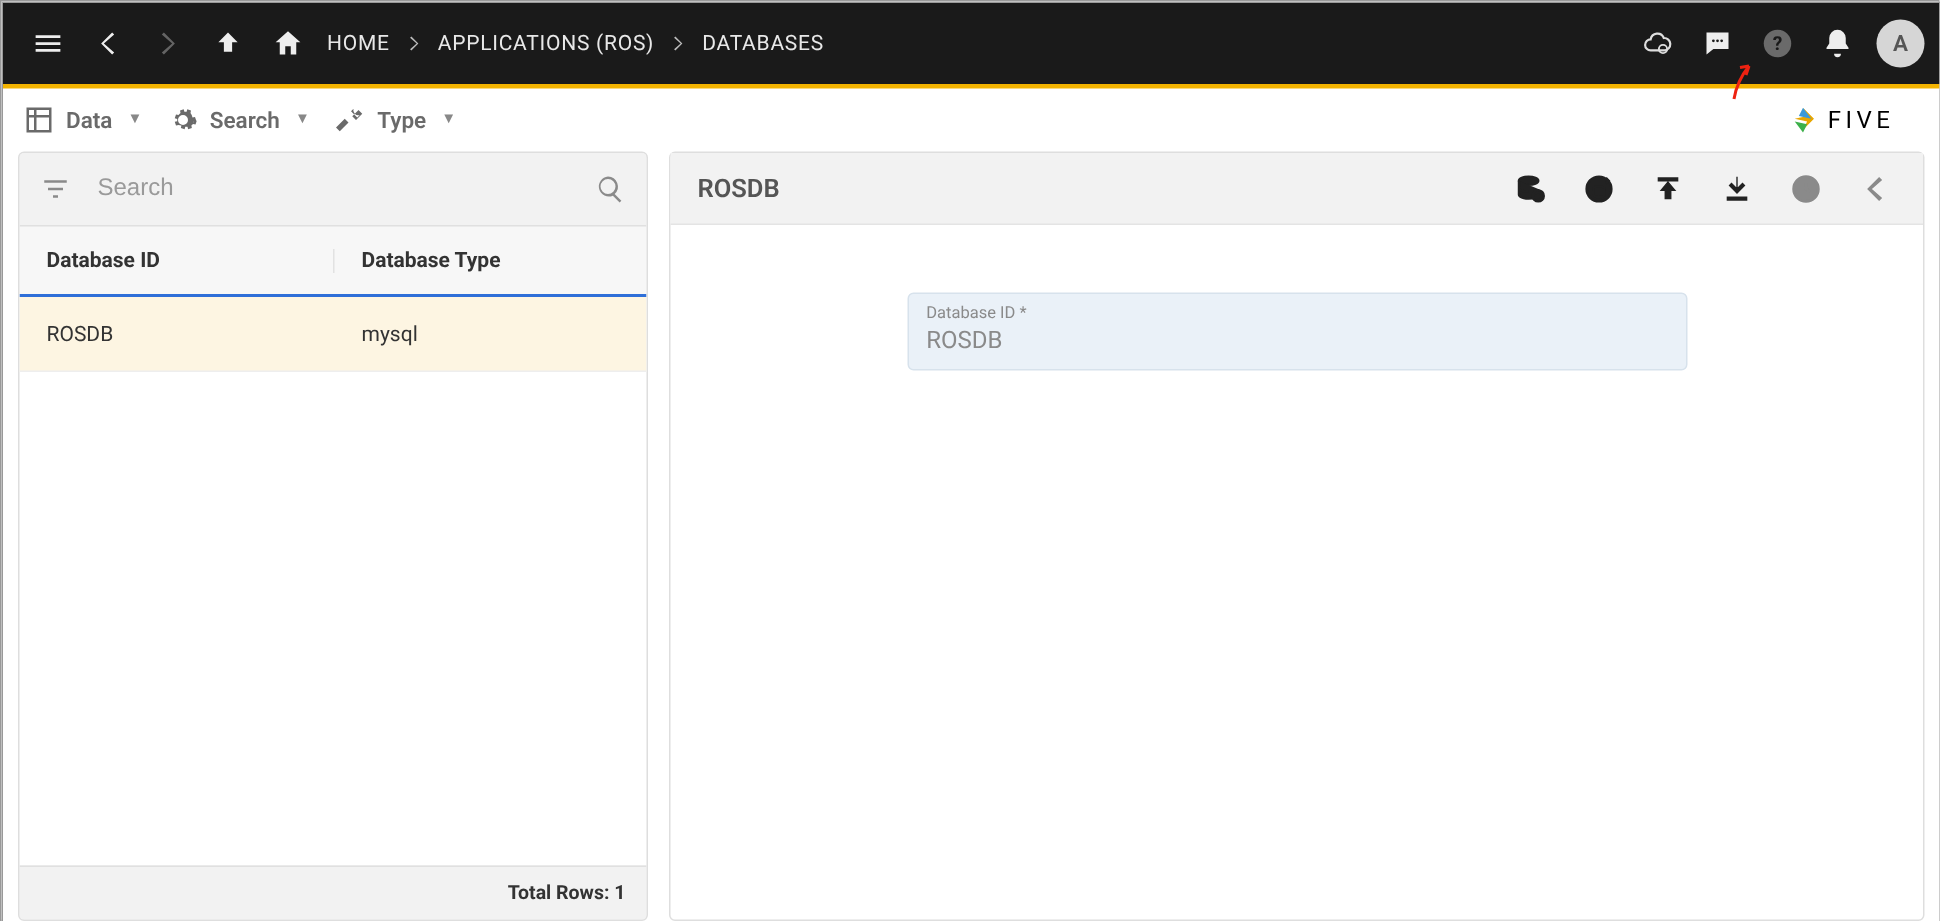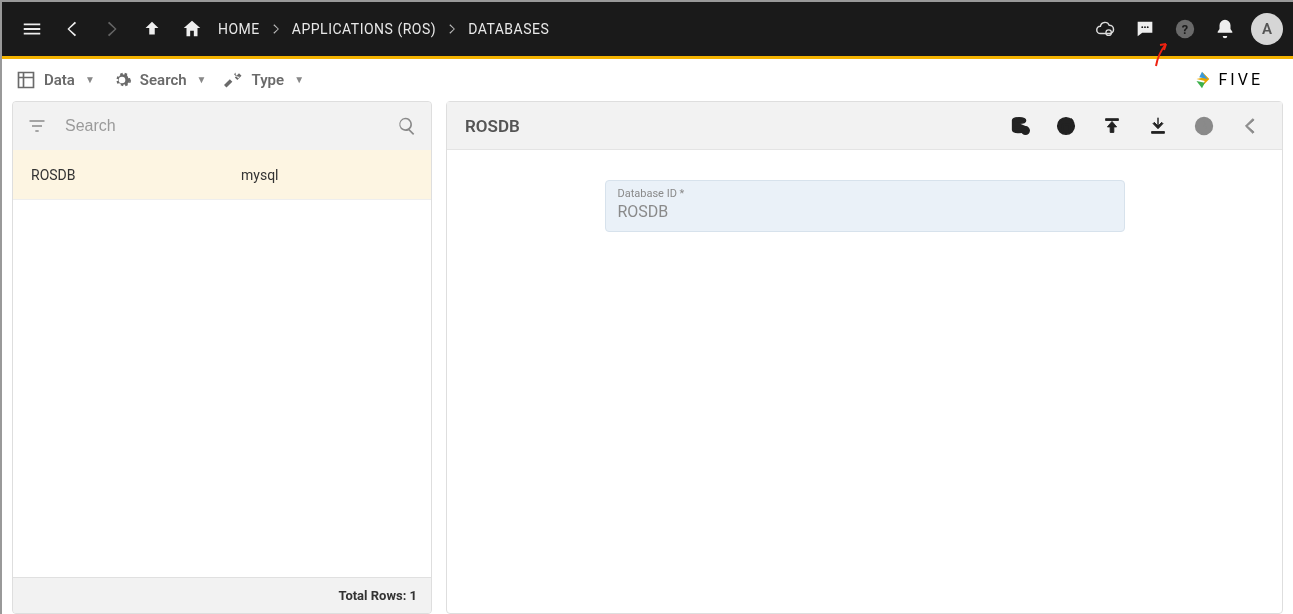--- a/index.html
+++ b/index.html
@@ -37,21 +37,21 @@
 .left .body { flex:1; background:#fff;}
 .left .footer { height:36px; display:flex; align-items:center; justify-content:flex-end; padding:0 14px; background:#f2f2f2; border-top:1px solid #e0e0e0; font-size:13px; font-weight:700; color:#333;text-align:center;}
 .left { position:relative;}
 .right .rhead { height:48px; background:#f2f2f2; display:flex; align-items:center; padding:0 18px; border-bottom:1px solid #e4e4e4;}
 .right .rhead .title { font-size:17px; font-weight:600; color:#555; }
 .right .rhead .ricons { margin-left:auto; display:flex; align-items:center; gap:18px;}
 .right .rhead .ricons .ric { width:28px; height:28px; display:flex; align-items:center; justify-content:center; cursor:pointer; color:#222;}
 .right .rhead .ricons .ric svg { width:22px; height:22px; fill:currentColor; stroke:currentColor;}
 .right .rhead .ricons .ric.muted { color:#8a8a8a;}
 .right .rbody { padding:30px 40px; position:relative; }
-.field { width:520px; margin:0 auto; background:#eaf1f8; border:1px solid #d7e2ec; border-radius:4px; padding:6px 12px 10px;}
+.field { width:520px; margin:15px auto; background:#eaf1f8; border:1px solid #d7e2ec; border-radius:4px; padding:6px 12px 10px;}
 .field .lab { font-size:11px; color:#8a8a8a; }
 .field .val { font-size:16px; color:#8a8a8a; margin-top:2px;}
 .redarrow { position:absolute; left:1150px; top:40px; pointer-events:none;}
 .redarrow svg { width:24px; height:28px;}
 .disabled { opacity:.35; }
 </style>
 </head>
 <body>
 
 <div class="topbar">
@@ -159,20 +159,24 @@
   <div class="panel left">
     <div class="searchrow">
       <svg viewBox="0 0 24 24">
           <path d="M3 5h18v2H3zM6 11h12v2H6zM10 17h4v2h-4z"></path>
         </svg>
       <input type="text" placeholder="Search" style="">
       <svg viewBox="0 0 24 24">
           <path d="M10 2a8 8 0 015.3 13.9l5.4 5.4-1.4 1.4-5.4-5.4A8 8 0 1110 2zm0 2a6 6 0 100 12 6 6 0 000-12z"></path>
         </svg>
     </div>
+    <div class="thead">
+      <div class="col col-id">Database ID</div>
+      <div class="col col-type">Database Type</div>
+    </div>
     <div class="body">
       <div class="trow">
         <div class="cell cell-id">ROSDB</div>
         <div class="cell cell-type">mysql</div>
       </div>
     </div>
     <div class="footer">Total Rows: 1</div>
   </div>
 
   <div class="panel right">

